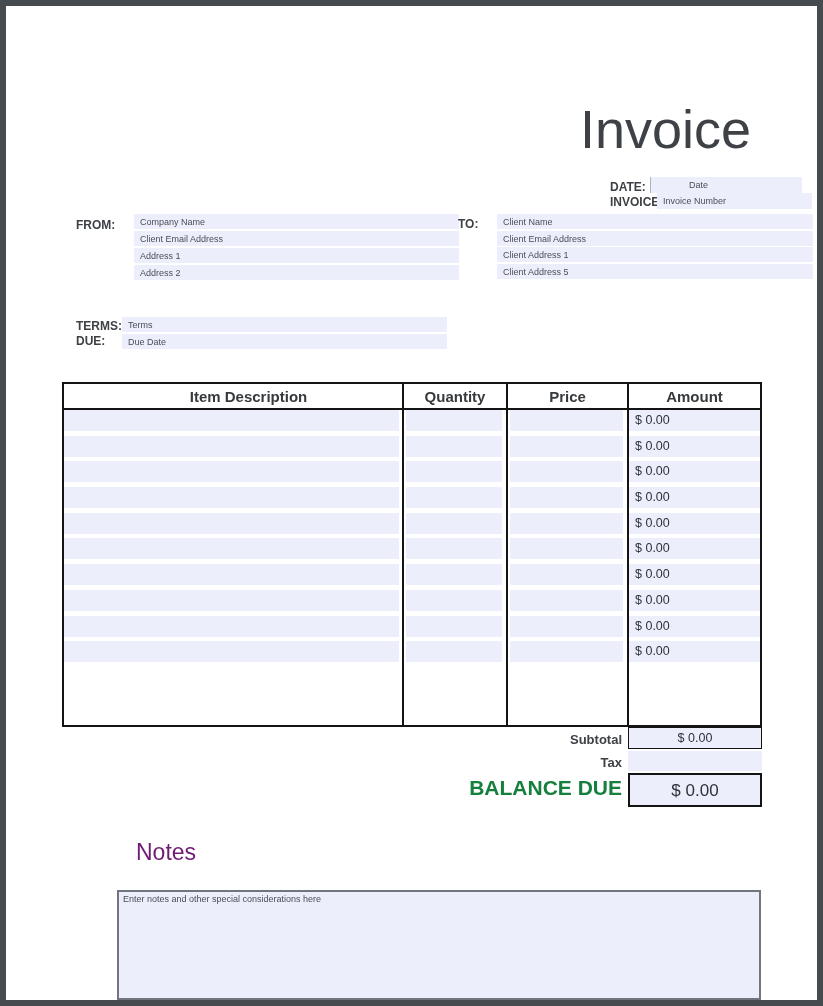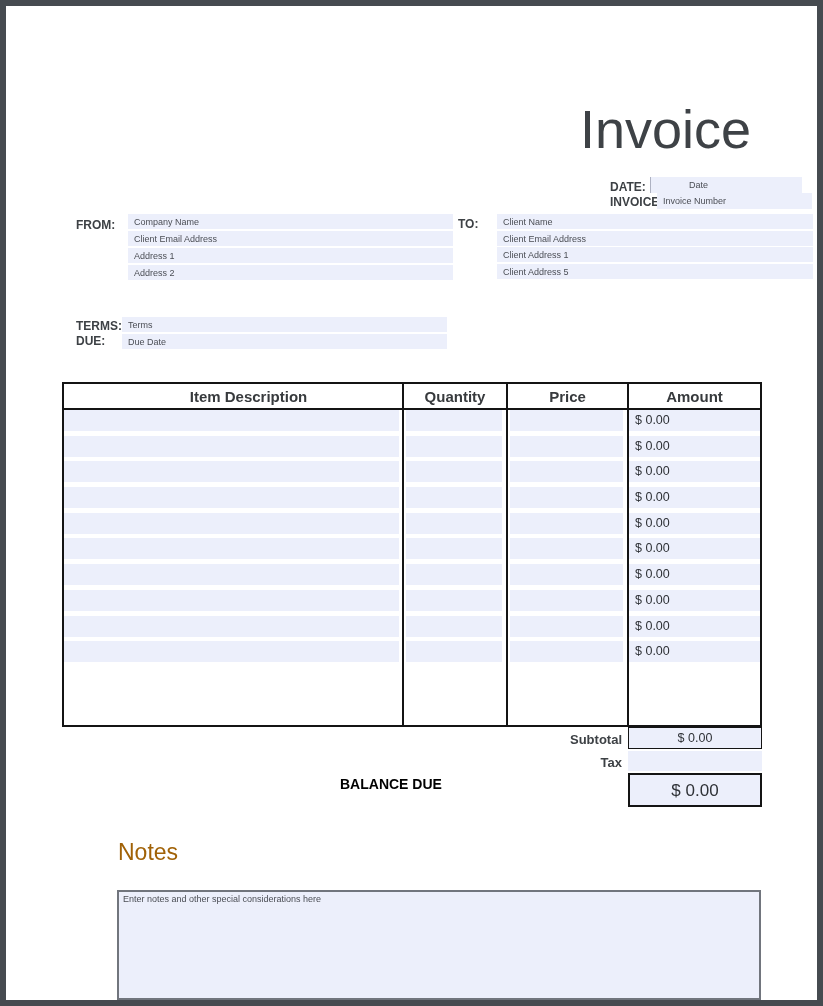--- a/index.html
+++ b/index.html
@@ -22,21 +22,21 @@
   .page-title{top:100px;right:72px;font-size:54px;line-height:1.1;color:#3E4246;z-index:2;}
 
   .lbl{font-weight:bold;font-size:12px;color:var(--dark);z-index:2;}
   .field{background:var(--lav);color:var(--fieldtext);font-size:9px;padding:3px 0 0 6px;overflow:hidden;white-space:nowrap;z-index:2;}
 
   
   .f-date{left:650px;top:177px;width:152px;height:16px;border-left:1px solid #AEB2C2;padding-left:38px;}
   .f-invnum{left:657px;top:193px;width:155px;height:16px;}
 
   
-  .f-from{left:128px;width:325px;height:15px;}
+  .f-from{left:134px;width:325px;height:15px;}
   .f-to{left:497px;width:316px;height:15px;}
   .f-terms{left:122px;width:325px;height:15px;}
 
   
   .items-table{left:62px;top:382px;width:700px;height:345px;border:2px solid var(--tborder);background:#fff;z-index:2;}
   .col-divider{position:absolute;top:0;bottom:0;width:2px;background:var(--tborder);}
   .thead{position:absolute;left:0;top:0;width:696px;height:26px;border-bottom:2px solid var(--tborder);}
   .th{position:absolute;top:4px;font-size:15px;font-weight:bold;color:#373A3D;text-align:center;}
   .tbody{position:absolute;left:0;top:26px;width:696px;}
   .trow{position:relative;height:21px;margin-bottom:4.7px;}
@@ -45,27 +45,27 @@
   .cell.qty{left:342px;width:96px;}
   .cell.price{left:446px;width:113px;}
   .cell.amount{left:565px;width:131px;font-size:12.5px;color:#2F3237;padding:3px 0 0 6px;}
 
   
   .sum-label{font-weight:bold;font-size:13px;color:var(--dark);text-align:right;z-index:2;}
   .subtotal-cell{left:628px;top:727px;width:134px;height:22px;background:var(--lav);
     border:1.5px solid var(--tborder);font-size:12.5px;color:#2F3237;text-align:center;
     padding-top:3px;z-index:2;}
   .tax-cell{left:628px;top:751px;width:134px;height:20px;background:var(--lav);z-index:2;}
-  .balance-label{left:340px;top:776px;width:282px;font-size:14px;font-weight:bold;color:#000000;z-index:2;}
+  .balance-label{left:340px;top:776px;width:282px;font-size:21px;font-weight:bold;color:#15803d;text-align:right;z-index:2;}
   .balance-cell{left:628px;top:773px;width:134px;height:34px;background:var(--lav);
     border:2px solid var(--tborder);font-size:17px;color:#2F3237;text-align:center;
     padding-top:6px;z-index:2;}
 
   
-  .notes-heading{left:118px;top:839px;font-size:23px;color:#a16207;z-index:2;}
+  .notes-heading{left:136px;top:839px;font-size:23px;color:#701a75;z-index:2;}
   .notes-box{left:117px;top:890px;width:644px;height:110px;background:var(--lav);
     border:2px solid #71757D;font-size:9px;color:var(--fieldtext);padding:2px 4px;z-index:2;}
 </style>
 </head>
 <body>
 
 <div class="wrapper">
 
   <div class="frame-bar frame-top"></div>
   <div class="frame-bar frame-left"></div>

